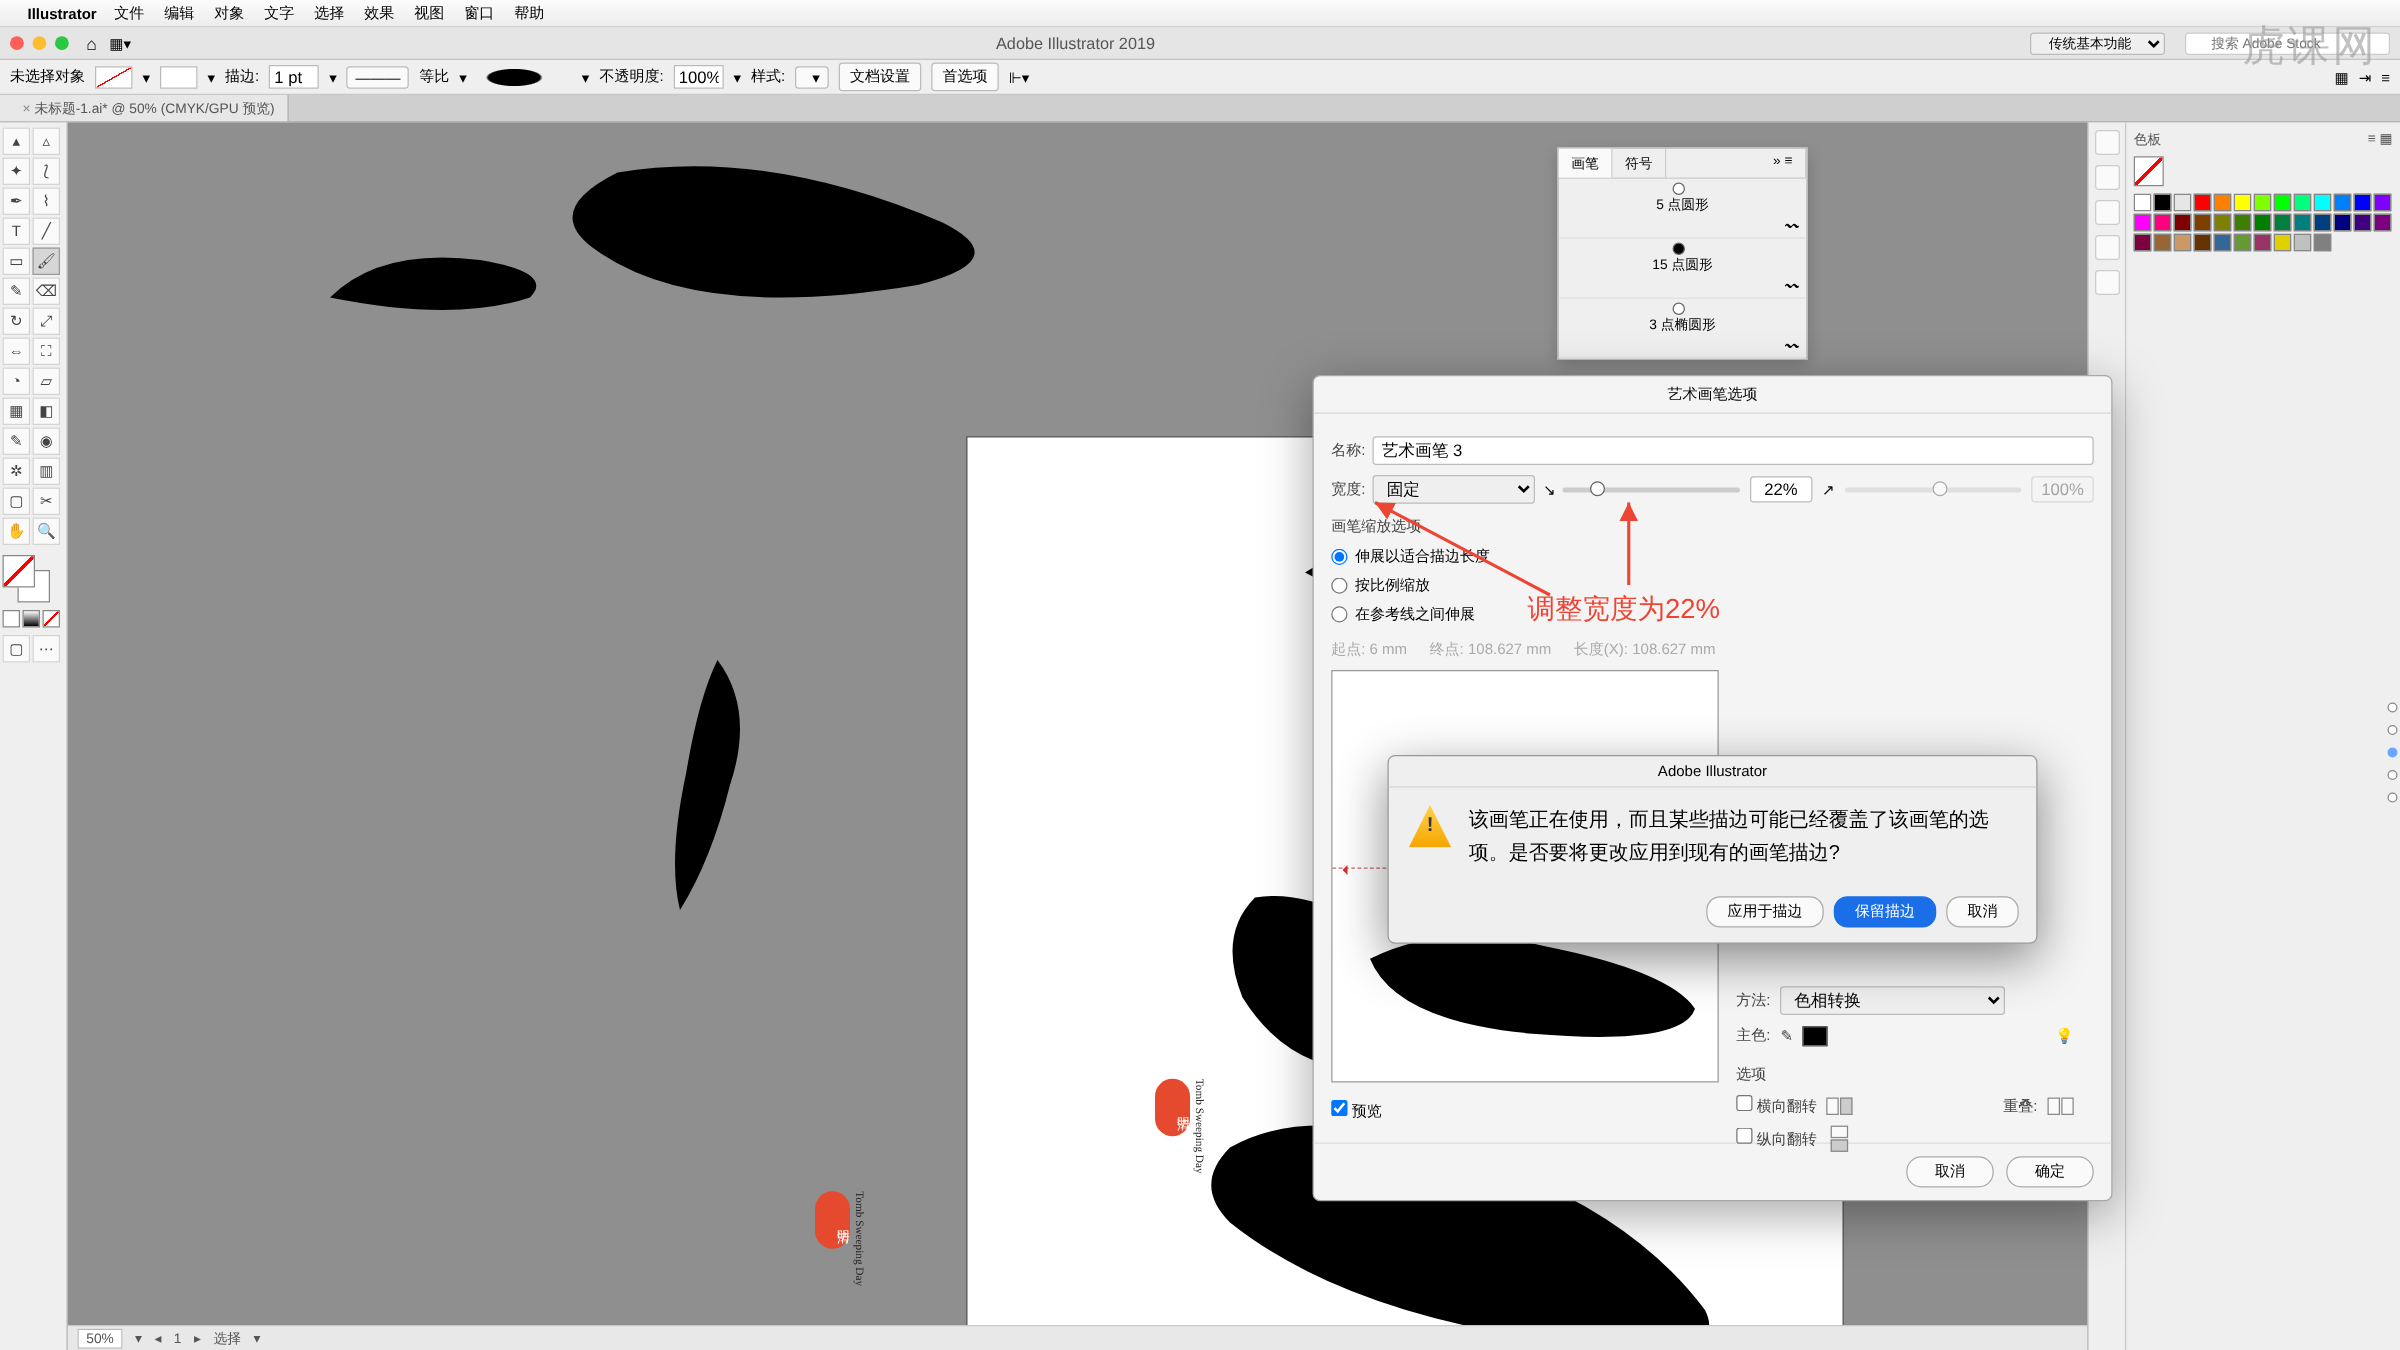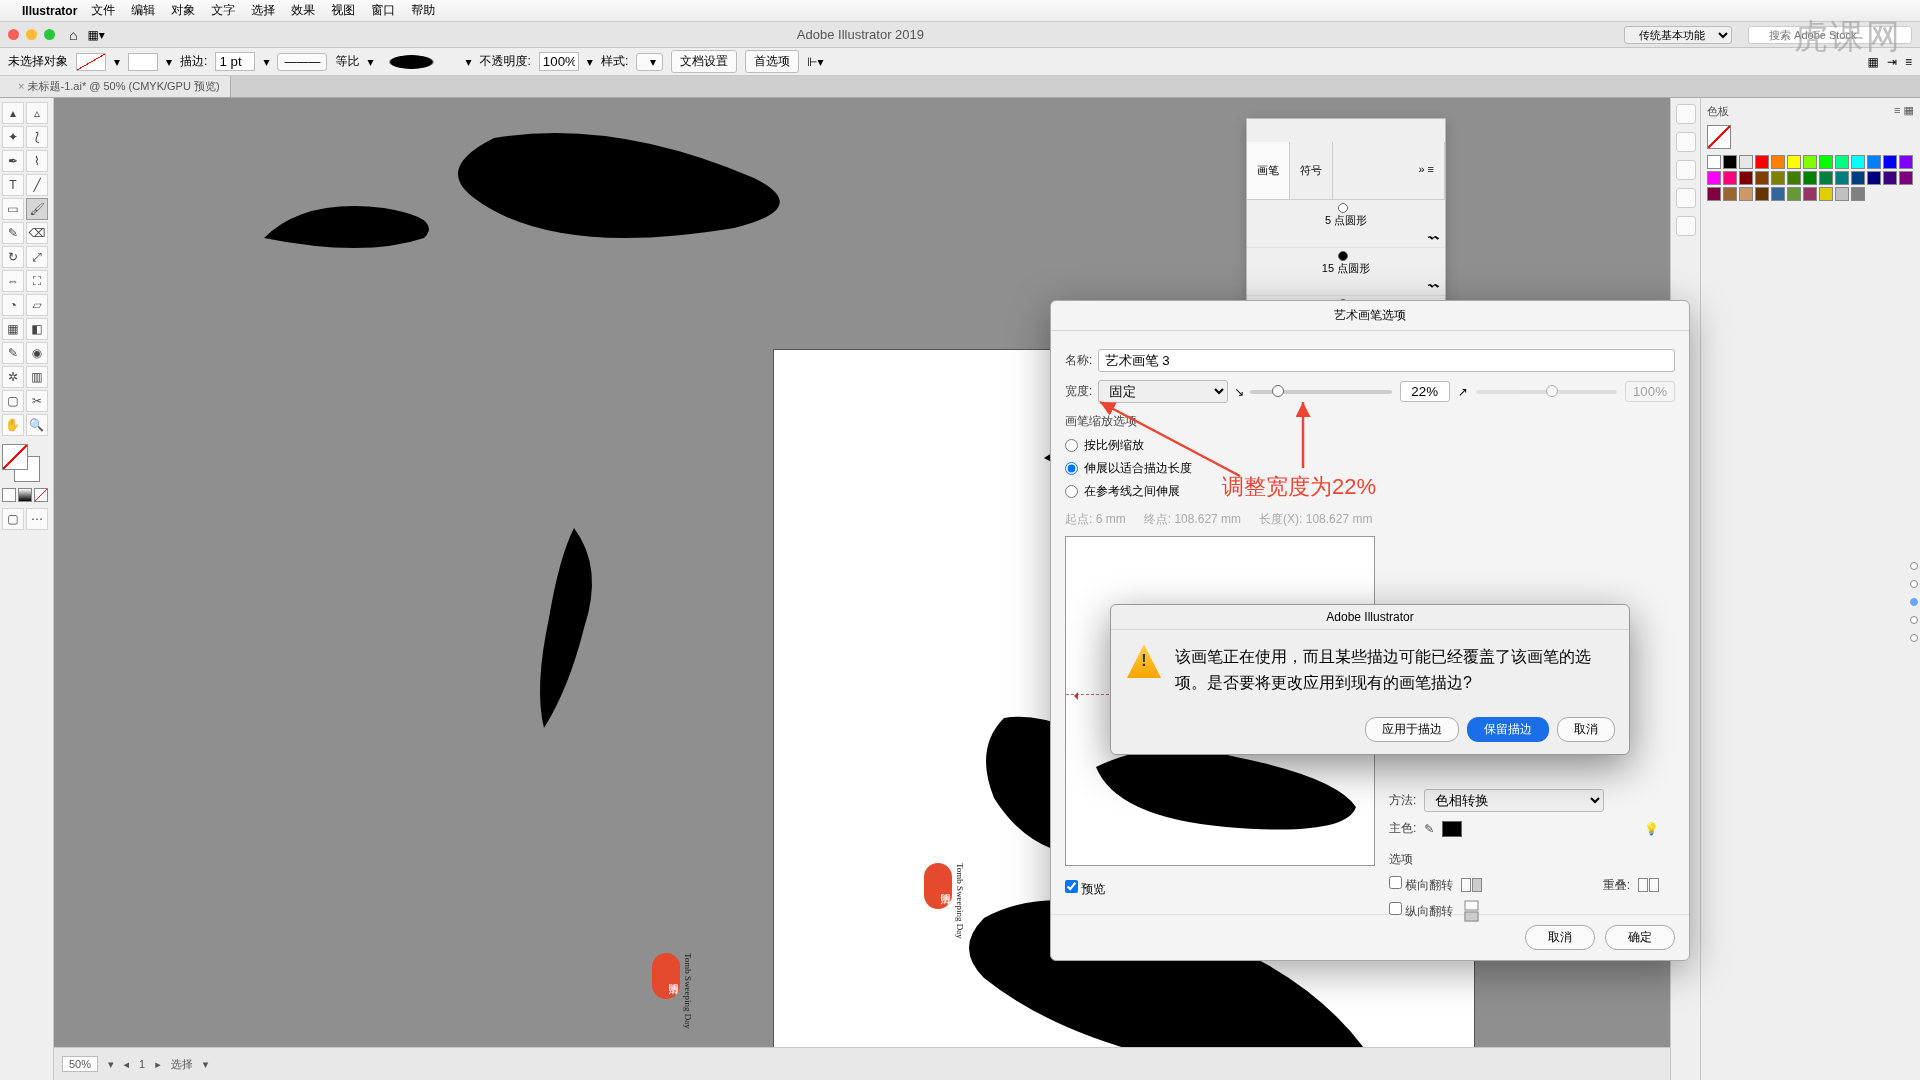--- a/index.html
+++ b/index.html
@@ -59,21 +59,21 @@
 
 
 .swatches{ width:220px; background:#efefef; border-left:1px solid #c8c8c8; padding:6px;}
 .swatches .hd{ font-size:11px; color:#555; margin-bottom:6px; display:flex; justify-content:space-between;}
 .sw-grid{ display:flex; flex-wrap:wrap; gap:2px;}
 .sw{ width:14px; height:14px; border:1px solid #888;}
 
 
 .brushes-panel{ position:absolute; right:474px; top:118px; width:200px; background:#efefef; border:1px solid #bbb; box-shadow:0 4px 12px rgba(0,0,0,.2);}
 .brushes-panel .tabs{ display:flex; font-size:11px; border-bottom:1px solid #ccc;}
-.brushes-panel .tabs span{ padding:21px 10px; border-right:1px solid #ccc;margin-top:23px;}
+.brushes-panel .tabs span{ padding:4px 10px; border-right:1px solid #ccc;}
 .brushes-panel .tabs span.act{ background:#fafafa;}
 .brushes-panel .chev{ margin-left:auto; padding:4px 6px;}
 .brushes-panel .row{ display:flex; align-items:center; padding:3px 6px; font-size:11px; border-bottom:1px solid #e0e0e0;flex-direction:column;}
 .brushes-panel .row .dot-ic{ width:10px; height:10px; border:1px solid #666; border-radius:50%; margin-right:6px; background:#fff;}
 .brushes-panel .row .dot-ic.f{ background:#000;}
 .brushes-panel .row .wave{ margin-left:auto;}
 
 
 .dialog{ position:absolute; left:1050px; top:300px; width:640px; background:#f4f4f4; border:1px solid #a8a8a8; border-radius:6px; box-shadow:0 10px 40px rgba(0,0,0,.35);}
 .dialog .ttl{ text-align:center; padding:6px; font-size:12px; border-bottom:1px solid #d5d5d5;}
@@ -110,21 +110,21 @@
 .alert .afoot{ display:flex; justify-content:flex-end; gap:8px; padding:8px 14px 12px;}
 .abtn{ padding:3px 16px; border:1px solid #aaa; border-radius:11px; background:#fafafa; font-size:12px;}
 .abtn.primary{ background:#1a6fe8; color:#fff; border-color:#1a6fe8;}
 
 
 .arrow{ position:absolute; z-index:40; }
 .arrow svg{ overflow:visible; }
 .anno-text{ position:absolute; z-index:41; color:#e43; font-size:22px; font-weight:500;}
 
 
-.status{ position:absolute; left:0; right:0; bottom:0; height:33px; background:#e8e8e8; border-top:1px solid #c8c8c8; display:flex; align-items:center; padding:0 8px; font-size:11px; color:#555; gap:10px;}
+.status{ position:absolute; left:0; right:0; bottom:0; height:20px; background:#e8e8e8; border-top:1px solid #c8c8c8; display:flex; align-items:center; padding:0 8px; font-size:11px; color:#555; gap:10px;}
 .status .zoom{ border:1px solid #bbb; padding:1px 6px; background:#fff;}
 
 
 .wm{ position:absolute; right:18px; top:14px; font-size:34px; color:#999; opacity:.6; font-weight:300; letter-spacing:2px; z-index:60;}
 
 
 .seal{ width:28px; height:46px; background:#e54a2e; border-radius:14px; color:#fff; font-size:10px; writing-mode:vertical-rl; text-align:center; padding:4px 0; font-family:"SimSun",serif;}
 .seal-label{ font-size:9px; writing-mode:vertical-rl; color:#222; font-family:serif;}
 .seal-wrap{ position:absolute; display:flex; gap:3px; align-items:flex-start;}
 
@@ -436,26 +436,26 @@
         <span>↗</span>
         <div class="slider" style="opacity:.5">
             <div class="hnd" style="left:50%"></div>
           </div>
         <input class="pct" style="opacity: 0.5;" disabled="" value="100%">
       </div>
     </div>
 
     <div class="grp-title">画笔缩放选项</div>
     <div class="radio-row">
+        <input type="radio" name="sc" checked="" style="">
+        <span>伸展以适合描边长度</span>
+      </div>
+    <div class="radio-row">
         <input type="radio" name="sc" style="">
         <span>按比例缩放</span>
-      </div>
-    <div class="radio-row">
-        <input type="radio" name="sc" checked="" style="">
-        <span>伸展以适合描边长度</span>
       </div>
     <div class="radio-row">
         <input type="radio" name="sc" style="">
         <span>在参考线之间伸展</span>
       </div>
 
     <div class="disabled-row">
       <span><span>起点:</span> <span>6 mm</span></span>
       <span><span>终点:</span> <span>108.627 mm</span></span>
       <span><span>长度(X):</span> <span>108.627 mm</span></span>

